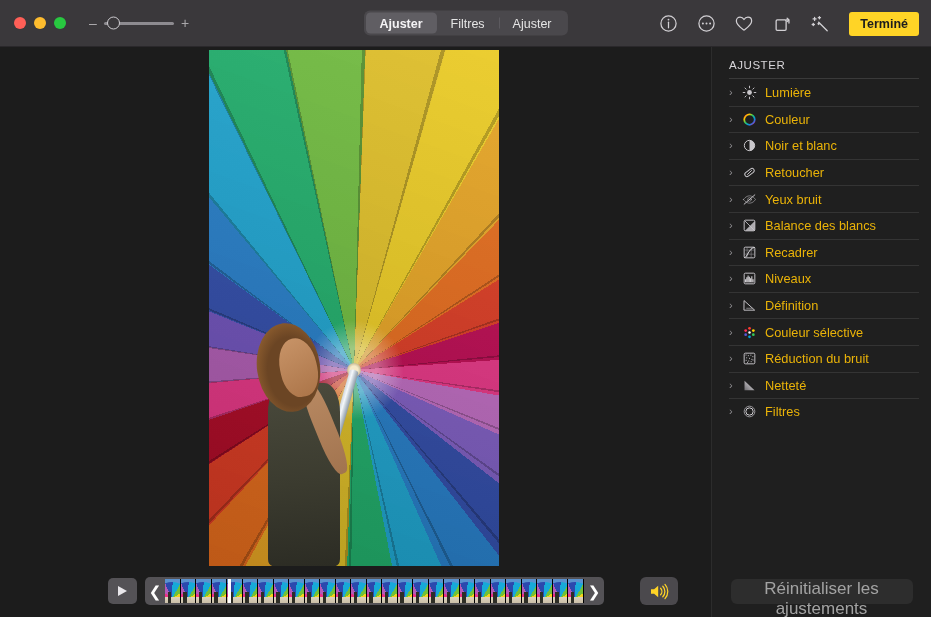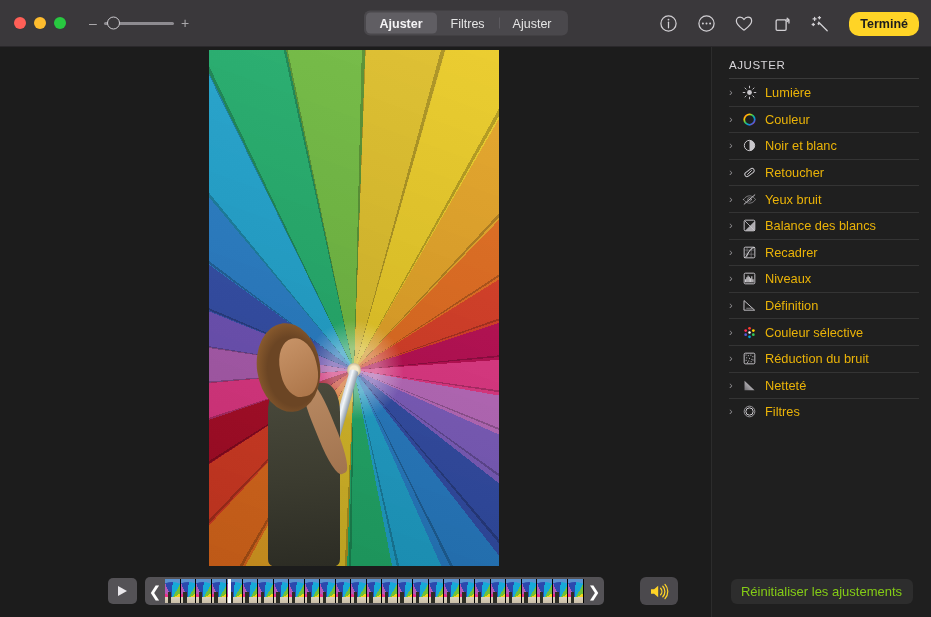--- a/index.html
+++ b/index.html
@@ -89,21 +89,21 @@
     color: #d2d0d4;
     cursor: default;
   }
   .tbicon svg { display: block; }
   .done-btn {
     background: #ffd426;
     color: #1d1d1d;
     font-size: 12.5px;
     font-weight: 600;
     border: none;
-    border-radius: 10px;
+    border-radius: 3px;
     padding: 5px 11px;
     margin-left: 2px;
     font-family: "Liberation Sans", sans-serif;
     cursor: default;
   }
 
   
   .content {
     position: absolute; top: 47px; left: 0;
     width: 931px; height: 570px;
@@ -370,22 +370,22 @@
   }
   .reset-wrap {
     position: absolute; left: 0; bottom: 0;
     width: 219px; height: 52px;
     display: flex; align-items: center; justify-content: center;
   }
   .reset-btn {
     width: 182px; height: 25px;
     background: #2d2d2d;
     border: none; border-radius: 6px;
-    color: #84cc16;
-    font-size: 13px;
+    color: #a3a3a3;
+    font-size: 17px;
     font-family: "Liberation Sans", sans-serif;
     cursor: default;
   }
 </style>
 </head>
 <body>
 
 <div class="window">
 
   <div class="toolbar">

